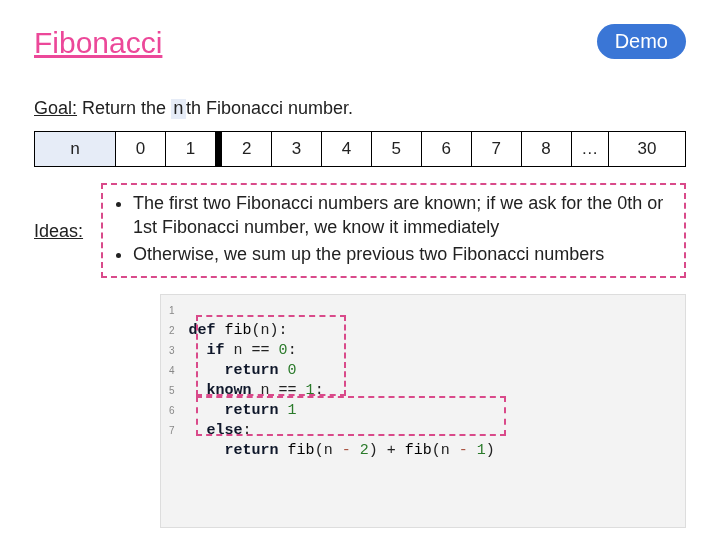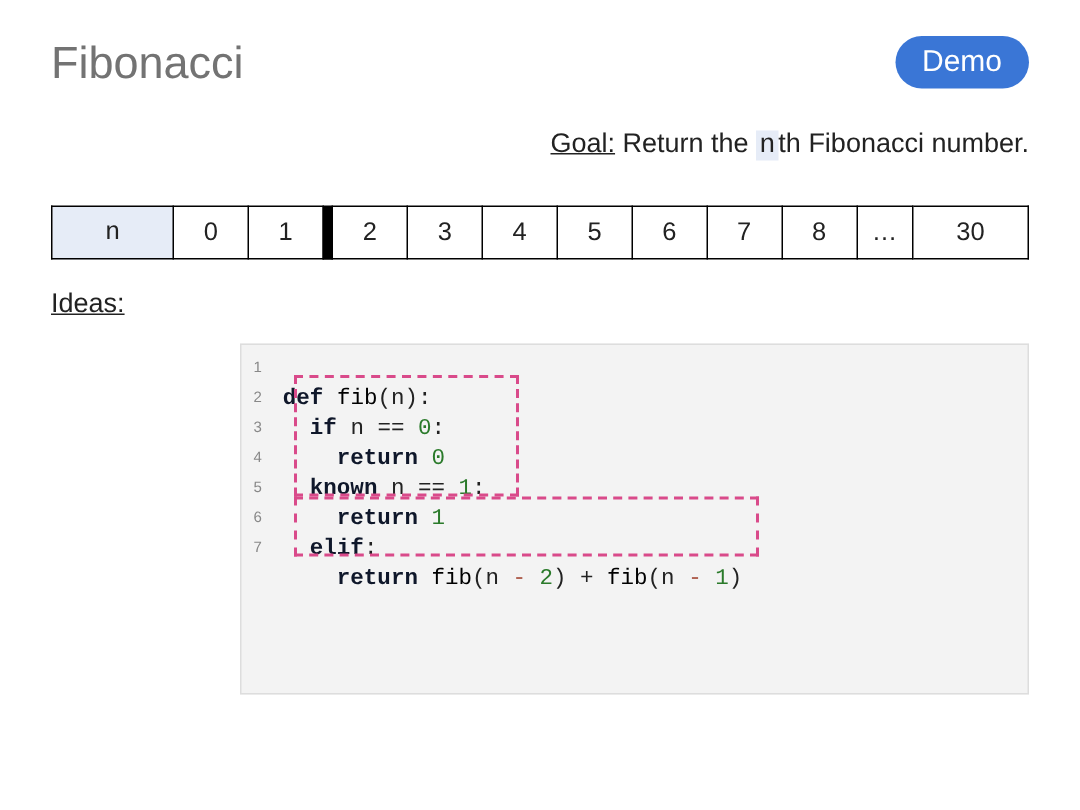--- a/index.html
+++ b/index.html
@@ -4,22 +4,22 @@
 <style>
   * { box-sizing: border-box; margin: 0; padding: 0; }
   html, body { width: 720px; height: 540px; background: #fff; font-family: "Helvetica Neue", Arial, sans-serif; color: #222; }
   body { padding: 26px 34px 0 34px; position: relative; }
   .demo-pill {
     position: absolute; top: 24px; right: 34px;
     background: #3a76d6; color: #fff;
     padding: 6px 18px; border-radius: 20px;
     font-size: 20px; font-weight: 400;
   }
-  .title { font-size: 30px; font-weight: 400; color: #737373; margin-bottom: 25px; }
-  .goal-line { font-size: 18px; margin-bottom: 30px; text-align: right; }
+  .title { font-size: 30px; font-weight: 400; color: #ec4899; margin-bottom: 38px; text-decoration: underline; }
+  .goal-line { font-size: 18px; margin-bottom: 12px; }
   .u-label { text-decoration: underline; }
   .hl-n { background: #e6ecf7; padding: 0 2px; font-family: "Courier New", monospace; }
   table.fib {
     border-collapse: collapse; width: 100%; table-layout: fixed;
     margin-bottom: 16px; font-size: 17px;
   }
   table.fib td {
     border: 1px solid #000; text-align: center; padding: 7px 0;
     height: 34px; vertical-align: middle;
   }
@@ -93,36 +93,42 @@
     <td>7</td>
     <td>8</td>
     <td>…</td>
     <td>30</td>
   </tr>
 </tbody>
   </table>
 
 <div class="ideas-row">
   <div class="ideas-label">Ideas:</div>
+  <div class="ideas-box">
+    <ul>
+      <li>The first two Fibonacci numbers are known; if we ask for the 0th or 1st Fibonacci number, we know it immediately</li>
+      <li>Otherwise, we sum up the previous two Fibonacci numbers</li>
+    </ul>
+  </div>
 </div>
 
 <div class="code-wrap">
   <div class="code-ln">
     <div>1</div>
     <div>2</div>
     <div>3</div>
     <div>4</div>
     <div>5</div>
     <div>6</div>
     <div>7</div>
   </div>
   <div class="code-body">
 <span class="kw">def</span> <span class="fn">fib</span><span>(n):</span>
   <span class="kw">if</span><span> n == </span><span class="num">0</span>:
     <span class="kw">return</span> <span class="num">0</span>
   <span class="kw">known</span><span> n == </span><span class="num">1</span>:
     <span class="kw">return</span> <span class="num">1</span>
-  <span class="kw">elif</span>:
+  <span class="kw">else</span>:
     <span class="kw">return</span> <span class="fn">fib</span><span>(n </span><span class="op">-</span><span> </span><span class="num">2</span><span>)</span><span> + </span><span class="fn">fib</span><span>(n </span><span class="op">-</span><span> </span><span class="num">1</span><span>)</span>
     <div class="overlay1" style="left:13px; top:20px; width:150px; height:81px;"></div>
     <div class="overlay2" style="left:13px; top:101px; width:310px; height:40px;"></div>
   </div>
 </div>
 
 </body></html>

